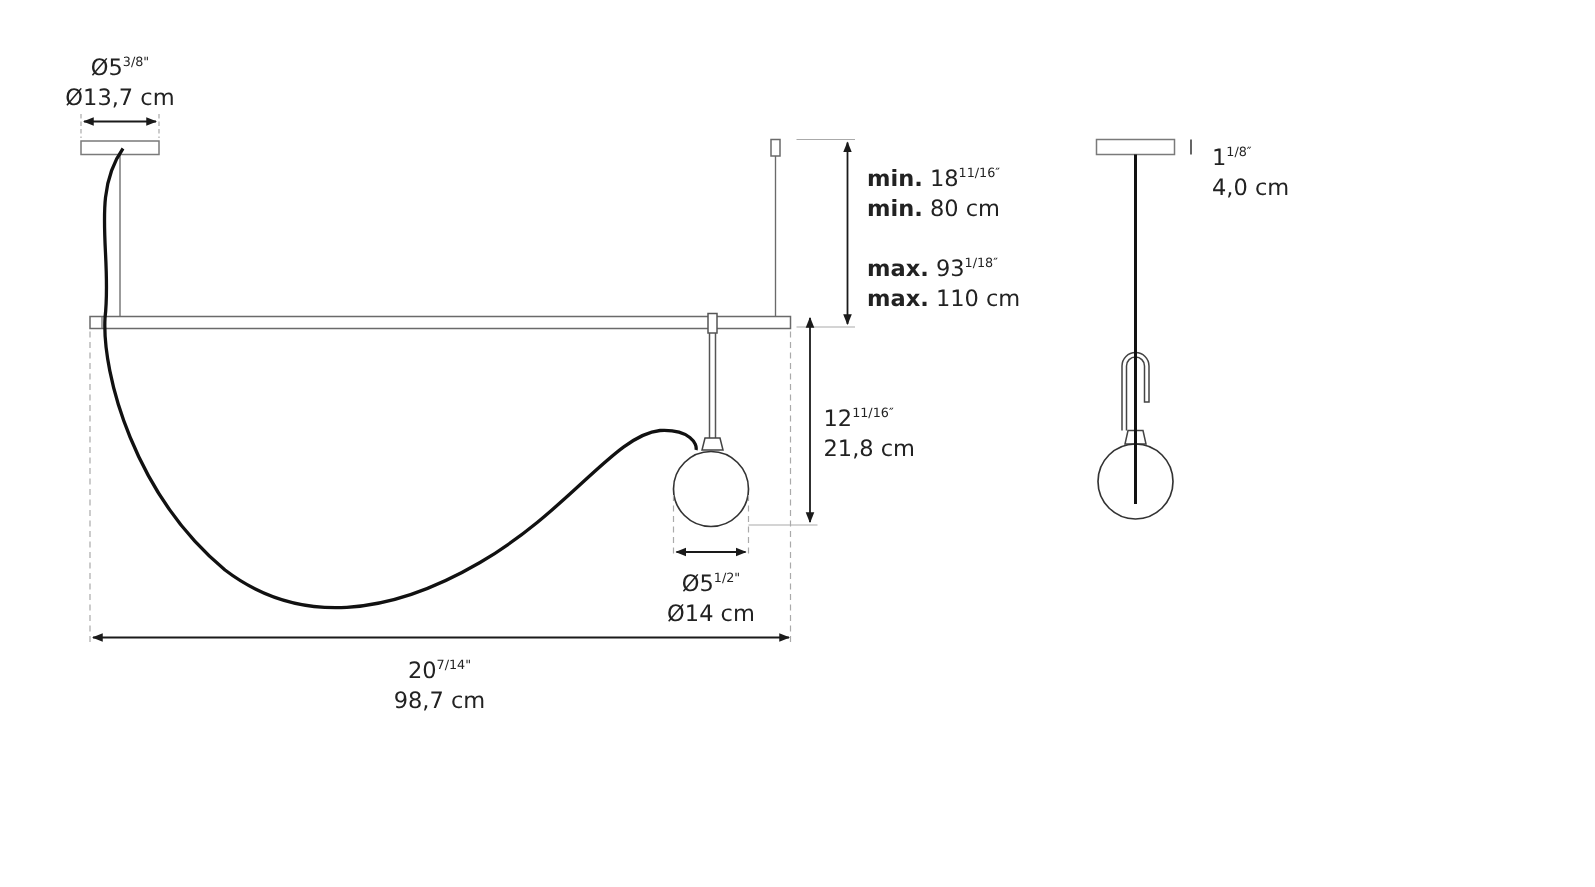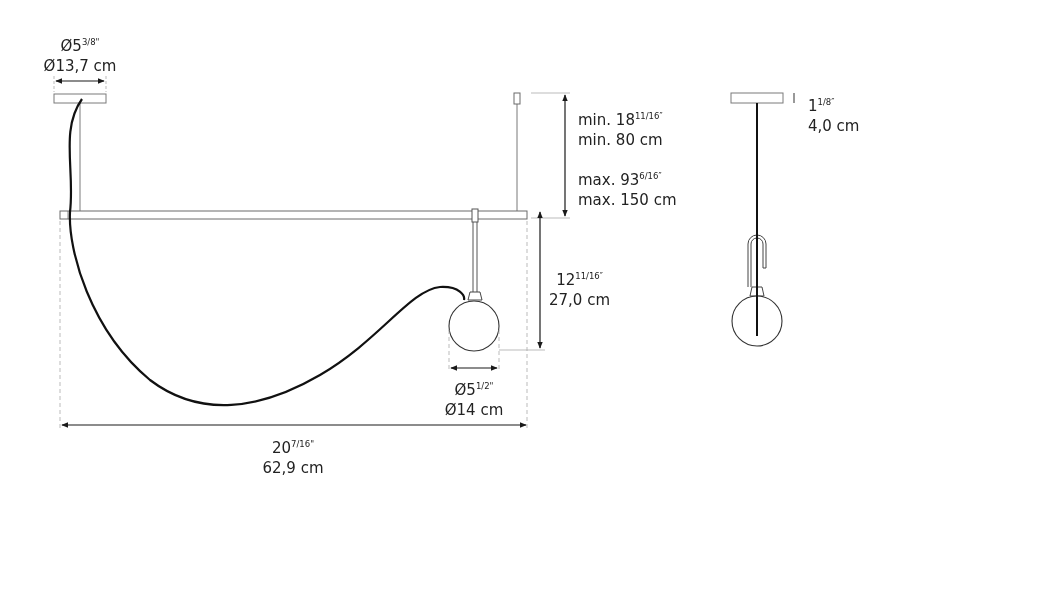--- a/index.html
+++ b/index.html
@@ -2,21 +2,21 @@
 <html><head>
 <meta charset="utf-8">
 <style>
   html, body { margin: 0; padding: 0; background: #ffffff; }
   body { width: 1063px; height: 591px; position: relative; overflow: hidden;
          font-family: "DejaVu Sans", "Liberation Sans", sans-serif; color: #1a1a1a; }
   svg.drawing { position: absolute; left: 0; top: 0; }
   .lbl { position: absolute; font-size: 15px; line-height: 20px; white-space: nowrap; color: #222; }
   .lbl.center { text-align: center; }
   .lbl sup { font-size: 8.5px; vertical-align: 6px; letter-spacing: 0; }
-  .b { font-weight: normal; }
+  .b { font-weight: bold; }
   .row { display: block; }
 </style>
 </head>
 <body>
 
 <svg class="drawing" width="1063" height="591" viewBox="0 0 1063 591" xmlns="http://www.w3.org/2000/svg">
   <defs>
     <marker id="arr" viewBox="0 0 10 10" refX="9" refY="5" markerWidth="6" markerHeight="6" orient="auto-start-reverse">
       <path d="M0,1 L10,5 L0,9 z" fill="#1a1a1a"></path>
     </marker>
@@ -81,35 +81,35 @@
   <span class="row"><span>Ø5</span><sup>3/8</sup><sup>"</sup></span>
   <span class="row">Ø13,7 cm</span>
 </div>
 
 <div class="lbl" style="left:578px; top:106px;">
   <span class="row"><span class="b">min.</span> <span>18</span><sup>11/16</sup><sup>″</sup></span>
   <span class="row"><span class="b">min.</span> <span>80 cm</span></span>
 </div>
 
 <div class="lbl" style="left:578px; top:166px;">
-  <span class="row"><span class="b">max.</span> <span>93</span><sup>6/16</sup><sup>″</sup></span>
-  <span class="row"><span class="b">max.</span> <span>150 cm</span></span>
+  <span class="row"><span class="b">max.</span> <span>93</span><sup>1/18</sup><sup>″</sup></span>
+  <span class="row"><span class="b">max.</span> <span>110 cm</span></span>
 </div>
 
-<div class="lbl" style="left:549px; top:266px;text-align:center;">
+<div class="lbl" style="left:549px; top:266px;">
   <span class="row"><span>12</span><sup>11/16</sup><sup>″</sup></span>
-  <span class="row">27,0 cm</span>
+  <span class="row">21,8 cm</span>
 </div>
 
 <div class="lbl center" style="left:434px; top:376px; width:80px;">
   <span class="row"><span>Ø5</span><sup>1/2</sup><sup>"</sup></span>
   <span class="row">Ø14 cm</span>
 </div>
 
 <div class="lbl center" style="left:253px; top:434px; width:80px;">
-  <span class="row"><span>20</span><sup>7/16</sup><sup>"</sup></span>
-  <span class="row">62,9 cm</span>
+  <span class="row"><span>20</span><sup>7/14</sup><sup>"</sup></span>
+  <span class="row">98,7 cm</span>
 </div>
 
 <div class="lbl" style="left:808px; top:92px;">
   <span class="row"><span>1</span><sup>1/8</sup><sup>″</sup></span>
   <span class="row">4,0 cm</span>
 </div>
 
 </body></html>

